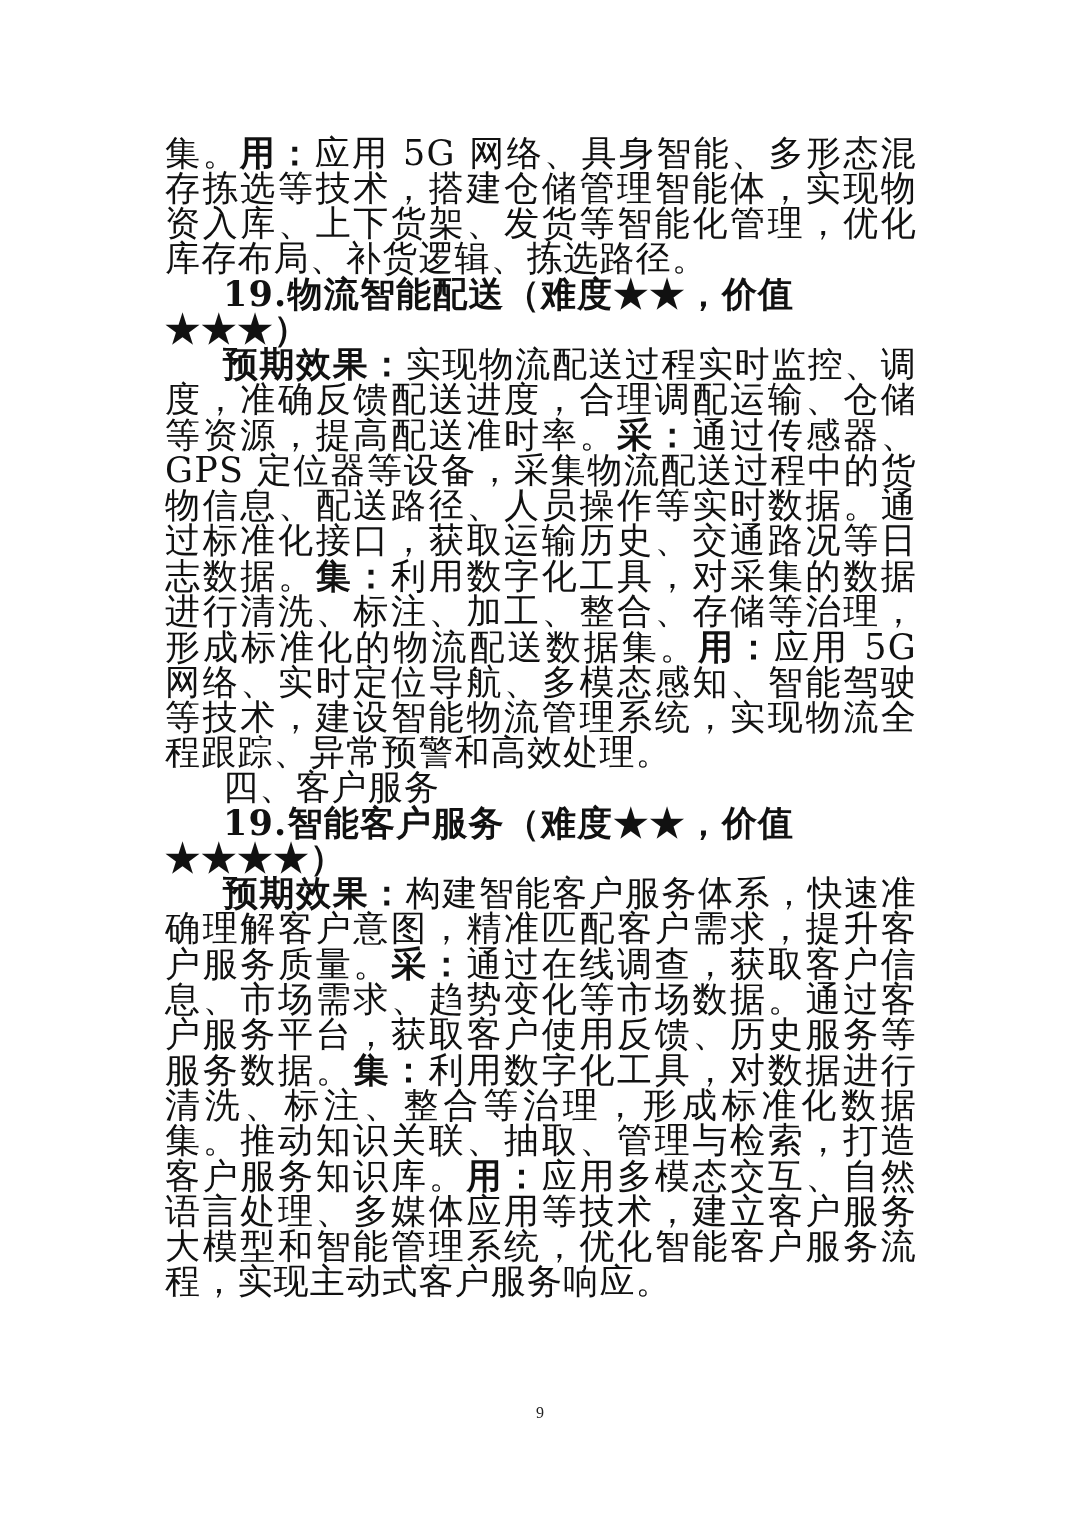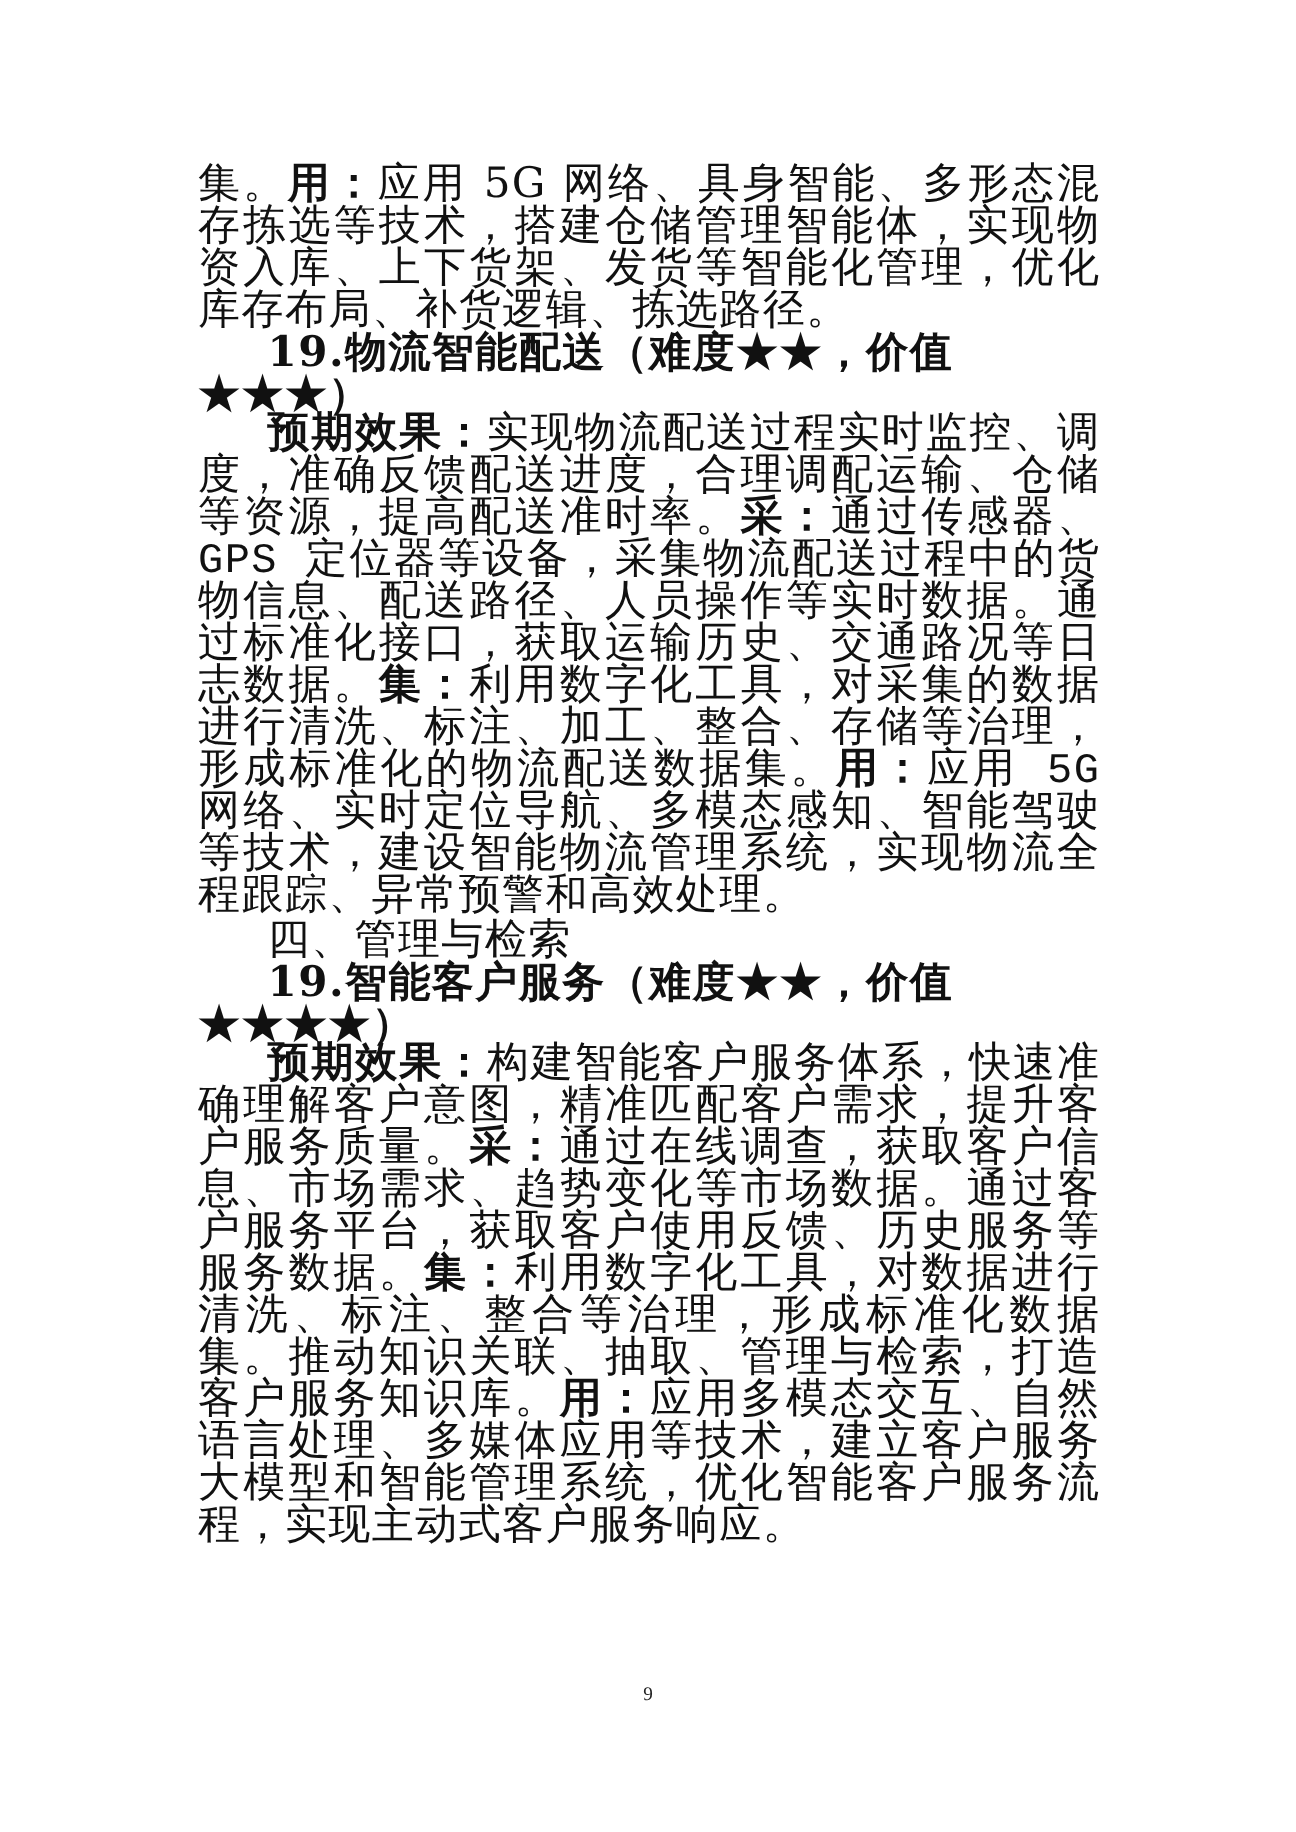--- a/index.html
+++ b/index.html
@@ -4,41 +4,41 @@
 <style>
   html, body { margin: 0; padding: 0; background: #ffffff; }
   body { width: 1080px; height: 1527px; position: relative; overflow: hidden; }
   .page {
     position: absolute; left: 165px; top: 135px; width: 752px;
     font-family: "DejaVu Serif", "Liberation Serif", serif;
     color: #111111; font-size: 35px; line-height: 35px;
     letter-spacing: 1.2px;
   }
   .para { margin: 0; text-align: justify; text-align-last: left; }
-  .indent { text-indent: 58px; font-family: Liberation Mono, monospace; }
+  .indent { text-indent: 58px; }
   .b { font-weight: bold; }
   .heading { margin: 0; font-weight: bold; text-indent: 58px; }
   .section { margin: 0; text-indent: 58px; }
   .pageno {
     position: absolute; left: 0; width: 1080px; top: 1404px; text-align: center;
     font-family: "Liberation Serif", serif; font-size: 16px; color: #222;
   }
 </style>
 </head>
 <body>
 
 <div class="page">
 
   <p class="para"><span>集。</span><span class="b">用：</span><span>应用 5G 网络、具身智能、多形态混存拣选等技术，搭建仓储管理智能体，实现物资入库、上下货架、发货等智能化管理，优化库存布局、补货逻辑、拣选路径。</span></p>
 
   <p class="heading">19.物流智能配送（难度★★，价值★★★）</p>
 
   <p class="para indent"><span class="b">预期效果：</span><span>实现物流配送过程实时监控、调度，准确反馈配送进度，合理调配运输、仓储等资源，提高配送准时率。</span><span class="b">采：</span><span>通过传感器、GPS 定位器等设备，采集物流配送过程中的货物信息、配送路径、人员操作等实时数据。通过标准化接口，获取运输历史、交通路况等日志数据。</span><span class="b">集：</span><span>利用数字化工具，对采集的数据进行清洗、标注、加工、整合、存储等治理，形成标准化的物流配送数据集。</span><span class="b">用：</span><span>应用 5G 网络、实时定位导航、多模态感知、智能驾驶等技术，建设智能物流管理系统，实现物流全程跟踪、异常预警和高效处理。</span></p>
 
-  <p class="section">四、管理与检索</p>
+  <p class="section">四、客户服务</p>
 
   <p class="heading">19.智能客户服务（难度★★，价值★★★★）</p>
 
   <p class="para indent"><span class="b">预期效果：</span><span>构建智能客户服务体系，快速准确理解客户意图，精准匹配客户需求，提升客户服务质量。</span><span class="b">采：</span><span>通过在线调查，获取客户信息、市场需求、趋势变化等市场数据。通过客户服务平台，获取客户使用反馈、历史服务等服务数据。</span><span class="b">集：</span><span>利用数字化工具，对数据进行清洗、标注、整合等治理，形成标准化数据集。推动知识关联、抽取、管理与检索，打造客户服务知识库。</span><span class="b">用：</span><span>应用多模态交互、自然语言处理、多媒体应用等技术，建立客户服务大模型和智能管理系统，优化智能客户服务流程，实现主动式客户服务响应。</span></p>
 
 </div>
 
 <div class="pageno">9</div>
 
 </body></html>

